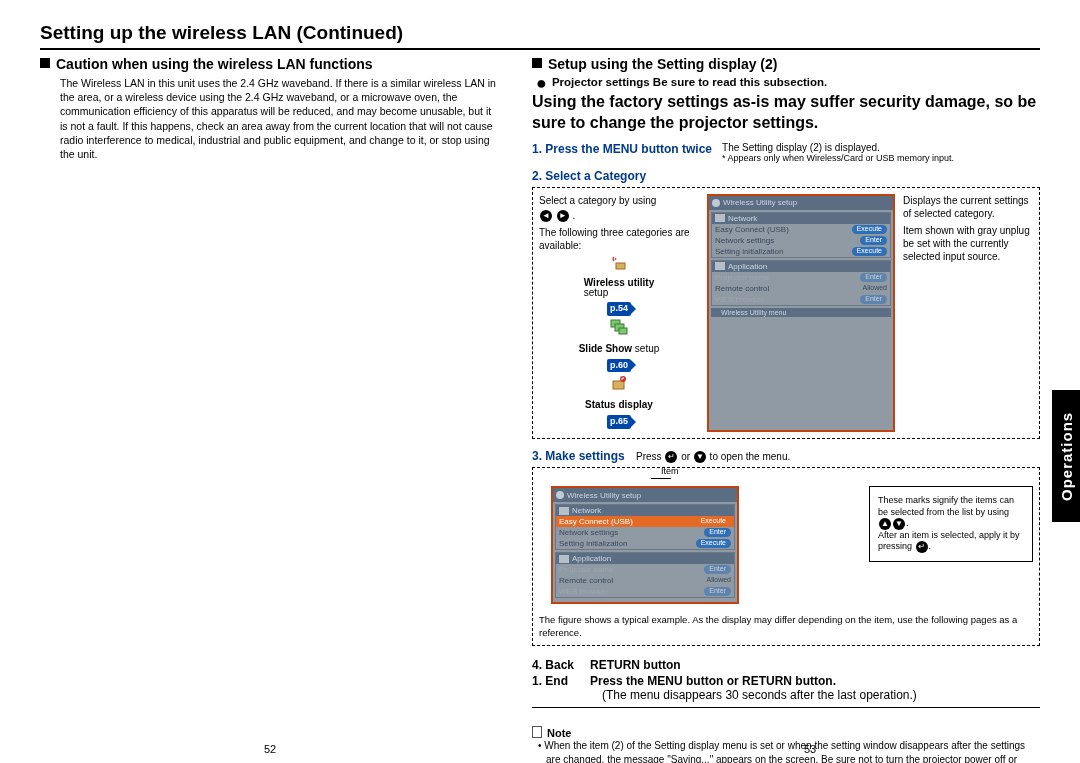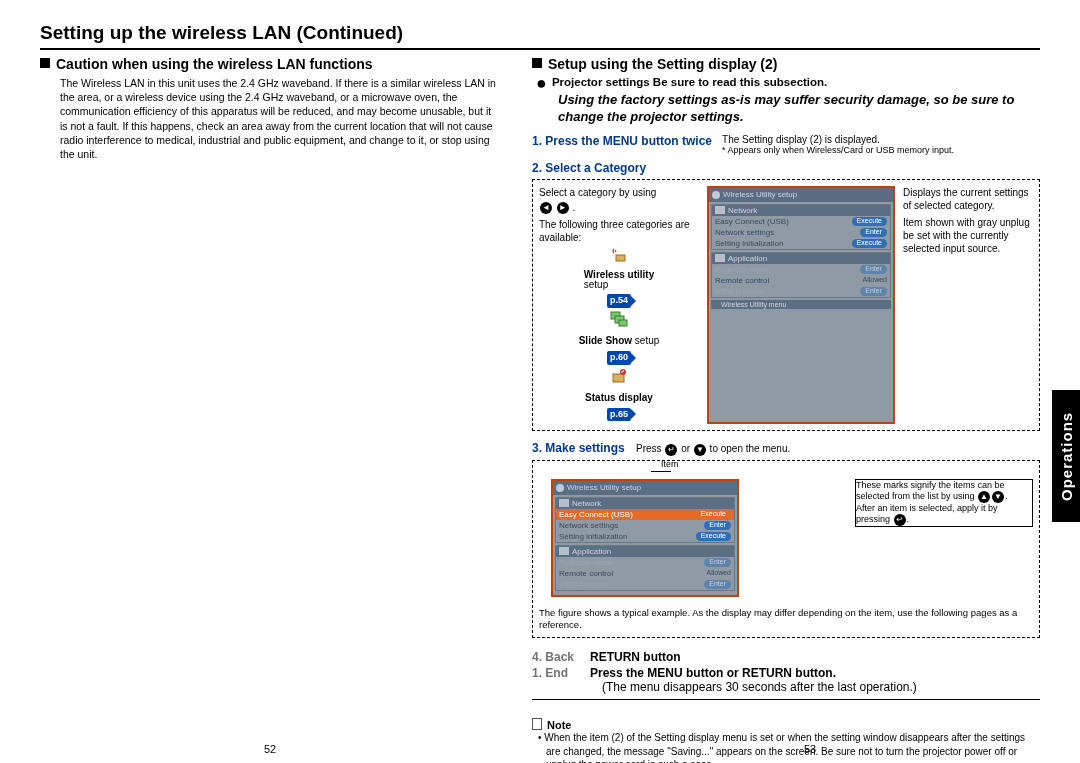--- a/index.html
+++ b/index.html
@@ -8,21 +8,21 @@
   .hr { border: 0; border-top: 2px solid #000; margin: 4px 0 6px 0; }
   .hr-thin { border: 0; border-top: 1px solid #000; margin-top: 4px; }
   .title { font-size: 19px; font-weight: bold; }
   .cols { display: flex; gap: 36px; }
   .col { flex: 1 1 0; position: relative; }
   .h2 { font-size: 14px; font-weight: bold; margin-bottom: 4px; }
   .sq { display:inline-block; width:10px; height:10px; background:#000; margin-right:6px; vertical-align:1px;}
   .body { font-size: 10.5px; line-height: 1.35; }
   .bullet-row { display:flex; align-items:flex-start; font-size:11.5px; font-weight:bold; margin:2px 0 2px 4px; }
   .bullet-row .dot { font-size:18px; line-height:14px; margin-right:5px; }
-  .sub { font-size:13px; font-weight:bold; margin-left:26px; line-height:1.3;font-style:italic; }
+  .sub { font-size:16px; font-weight:bold; line-height:1.3; }
   .step { font-size:12px; font-weight:bold; color:#003a8c; margin-top:6px; }
   .dashed-box { border:1px dashed #000; padding:6px; margin-top:4px; font-size:10px; position:relative; }
   .cat-layout { display:flex; gap:8px; }
   .cat-left { width:160px; font-size:10px; line-height:1.3; }
   .cat-right { width:130px; font-size:10px; line-height:1.3; }
   .circle-icon { display:inline-block; width:12px; height:12px; border-radius:50%; background:#000; color:#fff; font-size:8px; text-align:center; line-height:12px; vertical-align:middle; margin:0 1px;}
   .cat-item { display:flex; align-items:center; gap:4px; margin:3px 0;flex-direction:column; }
   .ptag { background:#0047ab; color:#fff; font-size:9px; font-weight:bold; padding:1px 3px; border-radius:2px; position:relative; }
   .ptag::after { content:""; position:absolute; right:-5px; top:50%; transform:translateY(-50%); border-left:5px solid #0047ab; border-top:5px solid transparent; border-bottom:5px solid transparent;}
   .bold { font-weight:bold; }
@@ -34,24 +34,24 @@
   .osd-group-h { background:#5c6e83; color:#cfd6e0; padding:1px 3px; display:flex; align-items:center;}
   .osd-row { display:flex; justify-content:space-between; padding:1px 3px; color:#3a4a5c; }
   .osd-row.sel { background:#e46a26; color:#fff; }
   .osd-row.dim { color:#9aa5b1; }
   .osd-pill { background:#2e6fb5; color:#fff; border-radius:6px; padding:0 5px; font-size:7px;}
   .osd-pill.or { background:#e46a26;}
   .osd-tiny { width:10px;height:8px;background:#b5bec9;margin-right:3px;display:inline-block;}
   .osd-foot { background:#5c6e83; color:#cfd6e0; padding:1px 3px; font-size:7px; display:flex; align-items:center;}
   .makeset-row { font-size:12px; font-weight:bold; color:#003a8c; margin-top:10px; }
   .makeset-row .txt { color:#000; font-weight:normal; font-size:10px; margin-left:8px;}
-  .marks-box { border:1px solid #000; padding:0; font-size:9px; line-height:1.25; width:178px; position:absolute; right:6px; top:18px;}
+  .marks-box { border:1px solid #000; padding:8px; font-size:9px; line-height:1.25; width:164px; position:absolute; right:6px; top:18px;}
   .fig-note { font-size:9.5px; line-height:1.3; margin-top:6px;}
   .step4 { font-size:12px; font-weight:bold; margin-top:12px;}
-  .step4 .lbl { color:#737373; display:inline-block; width:58px;}
+  .step4 .lbl { color:#000000; display:inline-block; width:58px;}
   .parens { font-size:12px; margin-left:70px; line-height:1.25;}
   .note-h { font-size:11px; font-weight:bold; margin-top:18px;}
   .note-h::before { content:""; display:inline-block; width:8px; height:10px; border:1px solid #555; margin-right:5px; vertical-align:-1px;}
   .note-body { font-size:10px; line-height:1.35; margin-left:0; }
   .note-body li { margin-left:14px; text-indent:-8px; list-style:none;}
   .note-body li::before { content:"• "; }
   .sidetab { position:absolute; right:0; top:390px; width:28px; height:132px; background:#000; color:#fff; writing-mode:vertical-rl; transform:rotate(180deg); text-align:center; font-size:15px; font-weight:bold; letter-spacing:1px; display:flex; align-items:center; justify-content:center;}
   .pagenums { position:absolute; bottom:8px; left:0; width:100%; display:flex; font-size:11px;}
   .pagenums div { flex:1; text-align:center; }
   .item-label { position:absolute; top:-2px; left:128px; font-size:9px;}

